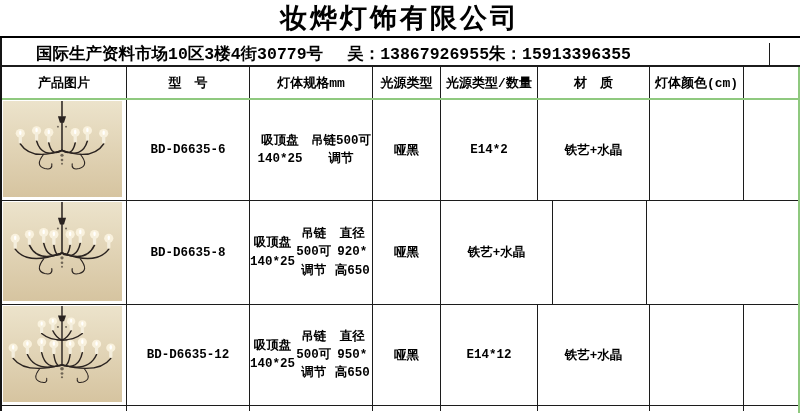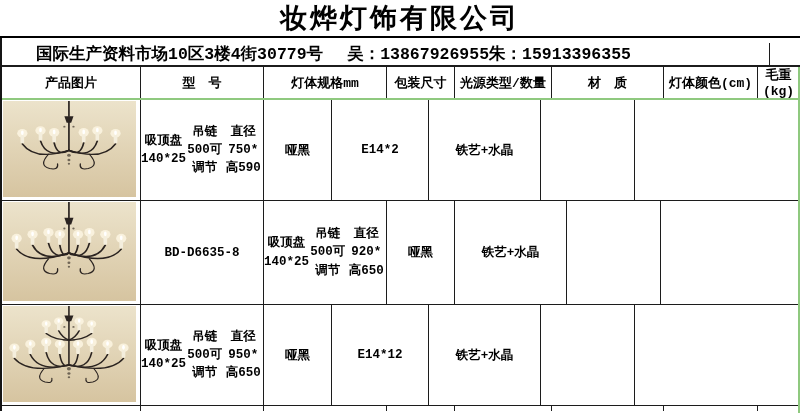--- a/index.html
+++ b/index.html
@@ -34,21 +34,21 @@
     font-size: 13px;
   }
   .row { display: flex; border-bottom: 1px solid #1c1c1c; font-size: 12.5px; }
   .r1 { height: 101px; } .r2 { height: 104px; } .r3 { height: 101px; }
   .stub-row { height: 5px; display: flex; }
   .cell {
     border-right: 1px solid #1c1c1c;
     display: flex; align-items: center; justify-content: center;
     text-align: center; overflow: hidden;
   }
-  .w1 { width: 139px; } .w2 { width: 123px; } .w3 { width: 123px; }
+  .w1 { width: 125px; } .w2 { width: 123px; } .w3 { width: 123px; }
   .w4 { width: 68px; }  .w5 { width: 97px; }  .w6 { width: 112px; }
   .w7 { width: 94px; }  .w8 { flex: 1; }
   .photo-cell { display: block; padding: 1px 4px 3px 1px; background: #fff; }
   .photo-cell svg { width: 100%; height: 100%; display: block; }
   .spec-cell { line-height: 1.45; }
   .green-v {
     position: absolute; top: 67px; bottom: 0; right: 0; width: 2px;
     background: #8fc97f; pointer-events: none;
   }
 </style>
@@ -66,25 +66,24 @@
         <span class="contact-wu"><span>吴：</span><span>13867926955</span></span>
         <span class="contact-zhu"><span>朱：</span><span>15913396355</span></span>
       </div>
       <div class="contact-empty"></div>
     </div>
 
     <div class="header-row">
       <div class="cell w1">产品图片</div>
       <div class="cell w2">型　号</div>
       <div class="cell w3">灯体规格mm</div>
-      <div class="cell w4">包装尺寸</div>
+      <div class="cell w4">光源类型</div>
       <div class="cell w5">光源类型/数量</div>
       <div class="cell w6">材　质</div>
       <div class="cell w7">灯体颜色(cm)</div>
-      <div class="cell w8">毛重(kg)</div>
     </div>
 
     <div class="row r1">
       <div class="cell w1 photo-cell">
         <svg viewBox="0 0 117 101" preserveAspectRatio="none">
           <defs>
               <linearGradient id="g1" x1="0" y1="0" x2="0" y2="1">
             <stop offset="0" stop-color="#ece3cb"></stop>
                 <stop offset="1" stop-color="#d6c4a0"></stop>
           </linearGradient>
@@ -129,24 +128,24 @@
           </g>
           <g fill="#4a4238" opacity="0.75">
             <circle cx="58" cy="57" r="1.6"></circle>
               <circle cx="58" cy="62" r="1.3"></circle>
               <circle cx="58" cy="66" r="1"></circle>
             <circle cx="54" cy="27" r="1"></circle>
               <circle cx="62" cy="27" r="1"></circle>
           </g>
         </svg>
       </div>
+      <div class="cell w2">BD-D6635-6</div>
       <div class="cell w3 spec-cell">
         <div>吸顶盘140*25</div>
         <div>吊链500可调节</div>
-        <div>直径750*高590</div>
       </div>
       <div class="cell w4">哑黑</div>
       <div class="cell w5">E14*2</div>
       <div class="cell w6">铁艺+水晶</div>
       <div class="cell w7"></div>
       <div class="cell w8"></div>
     </div>
 
     <div class="row r2">
       <div class="cell w1 photo-cell">
@@ -297,20 +296,21 @@
           </g>
           <g fill="#4a4238" opacity="0.75">
             <circle cx="58" cy="66" r="1.8"></circle>
               <circle cx="58" cy="71" r="1.4"></circle>
               <circle cx="58" cy="75" r="1.1"></circle>
             <circle cx="54" cy="22" r="1"></circle>
               <circle cx="62" cy="22" r="1"></circle>
           </g>
         </svg>
       </div>
+      <div class="cell w2">BD-D6635-12</div>
       <div class="cell w3 spec-cell">
         <div>吸顶盘140*25</div>
         <div>吊链500可调节</div>
         <div>直径950*高650</div>
       </div>
       <div class="cell w4">哑黑</div>
       <div class="cell w5">E14*12</div>
       <div class="cell w6">铁艺+水晶</div>
       <div class="cell w7"></div>
       <div class="cell w8"></div>

